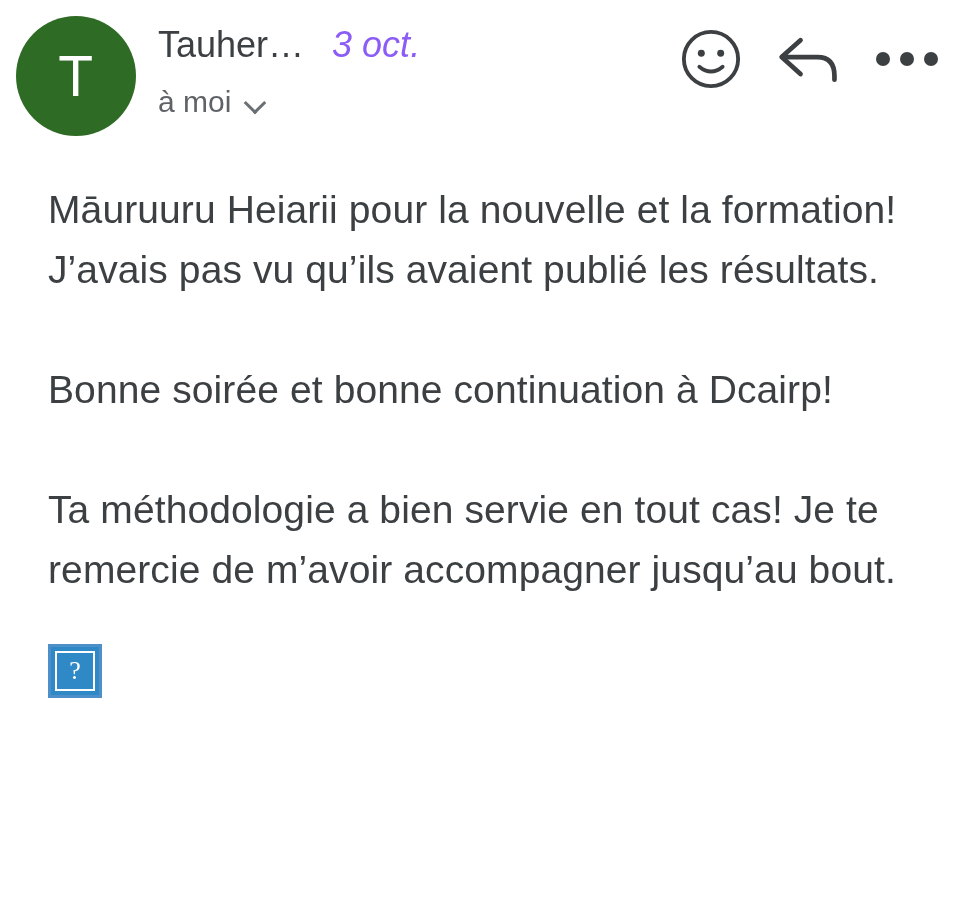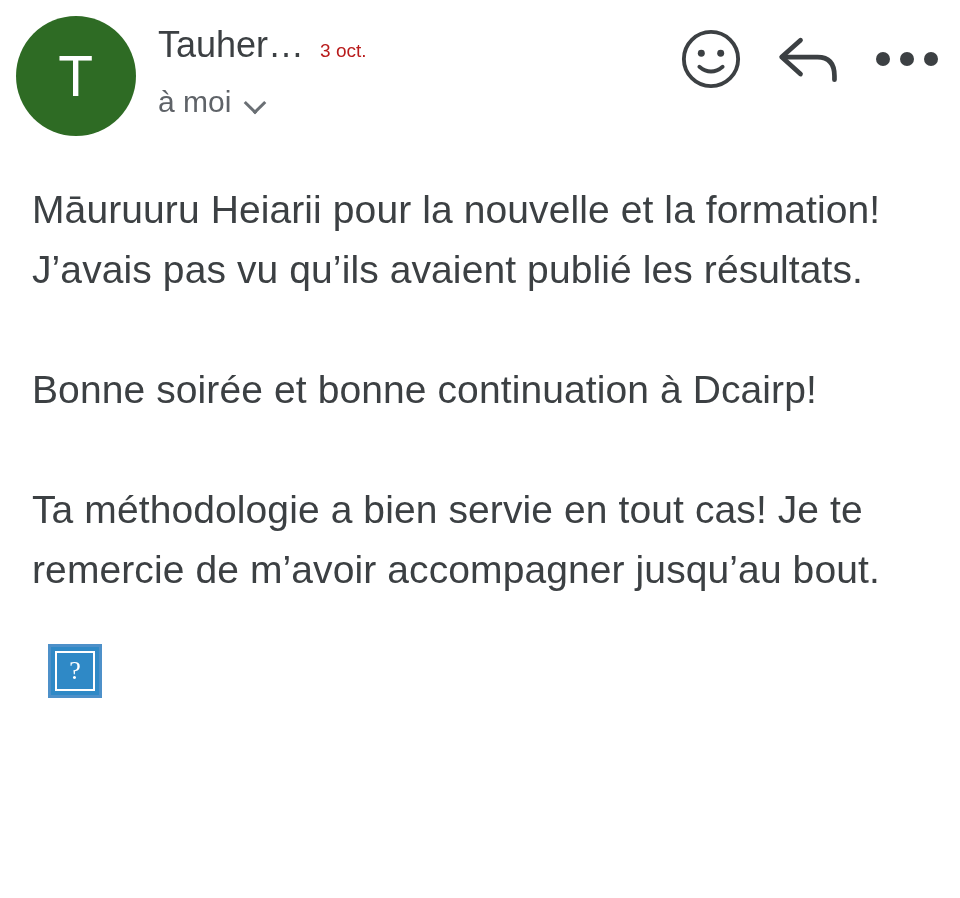--- a/index.html
+++ b/index.html
@@ -47,40 +47,41 @@
 
   .header-text {
     flex: 1;
     padding-left: 22px;
     min-width: 0;
   }
 
   .line-one {
     display: flex;
     align-items: baseline;
-    gap: 16px;
+    gap: 28px;
     height: 62px;
   }
 
   .sender-name {
     font-size: 36px;
     color: #3c4043;
     font-weight: 400;
     white-space: nowrap;
     overflow: hidden;
     max-width: 245px;
     text-overflow: ellipsis;
     line-height: 62px;
   }
 
   .msg-date {
-    font-size: 19px;
-    color: #b91c1c;
+    font-size: 36px;
+    color: #8b5cf6;
     white-space: nowrap;
     line-height: 62px;
+    font-style: italic;
   }
 
   .line-two {
     display: flex;
     align-items: center;
     gap: 14px;
     margin-top: 6px;
   }
 
   .recipient {
@@ -145,21 +146,21 @@
   .kebab span {
     display: block;
     width: 14px;
     height: 14px;
     border-radius: 50%;
     background: #3c4043;
   }
 
   
   .msg-body {
-    padding: 44px 46px 0 32px;
+    padding: 44px 46px 0 48px;
     font-size: 39px;
     line-height: 60px;
     color: #3c4043;
     letter-spacing: 0.1px;
   }
 
   .msg-body p {
     margin: 0 0 60px 0;
   }
   .msg-body p:last-of-type {

